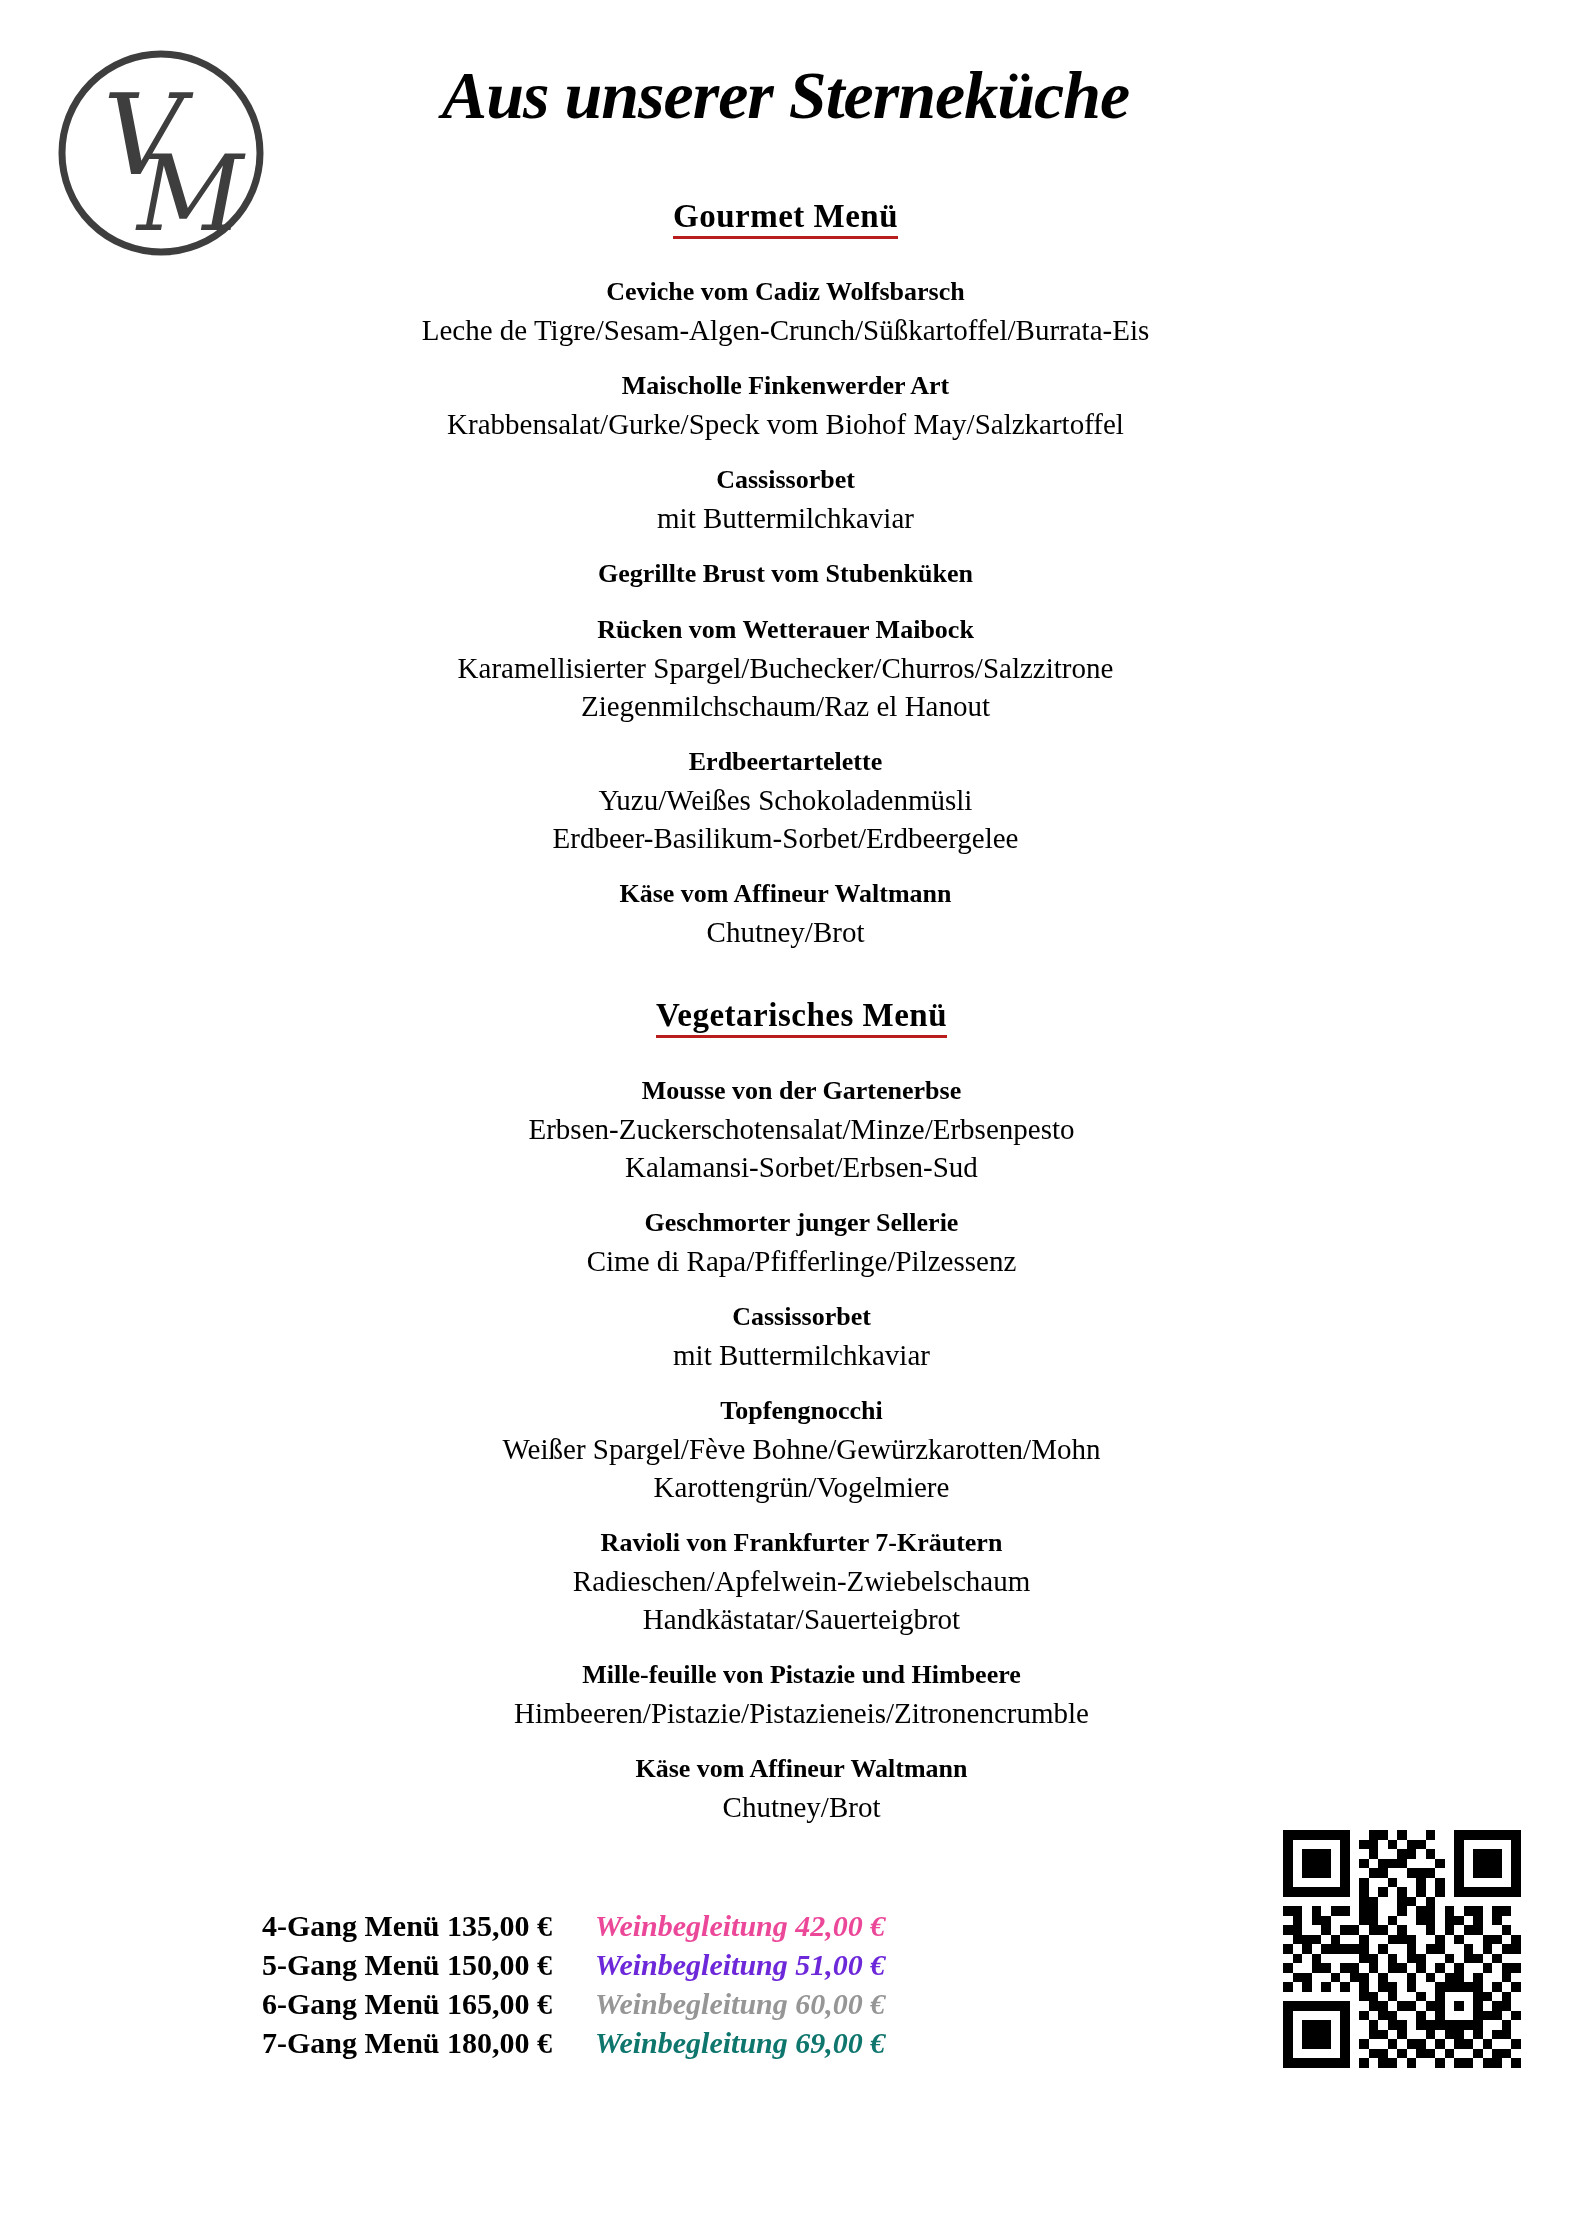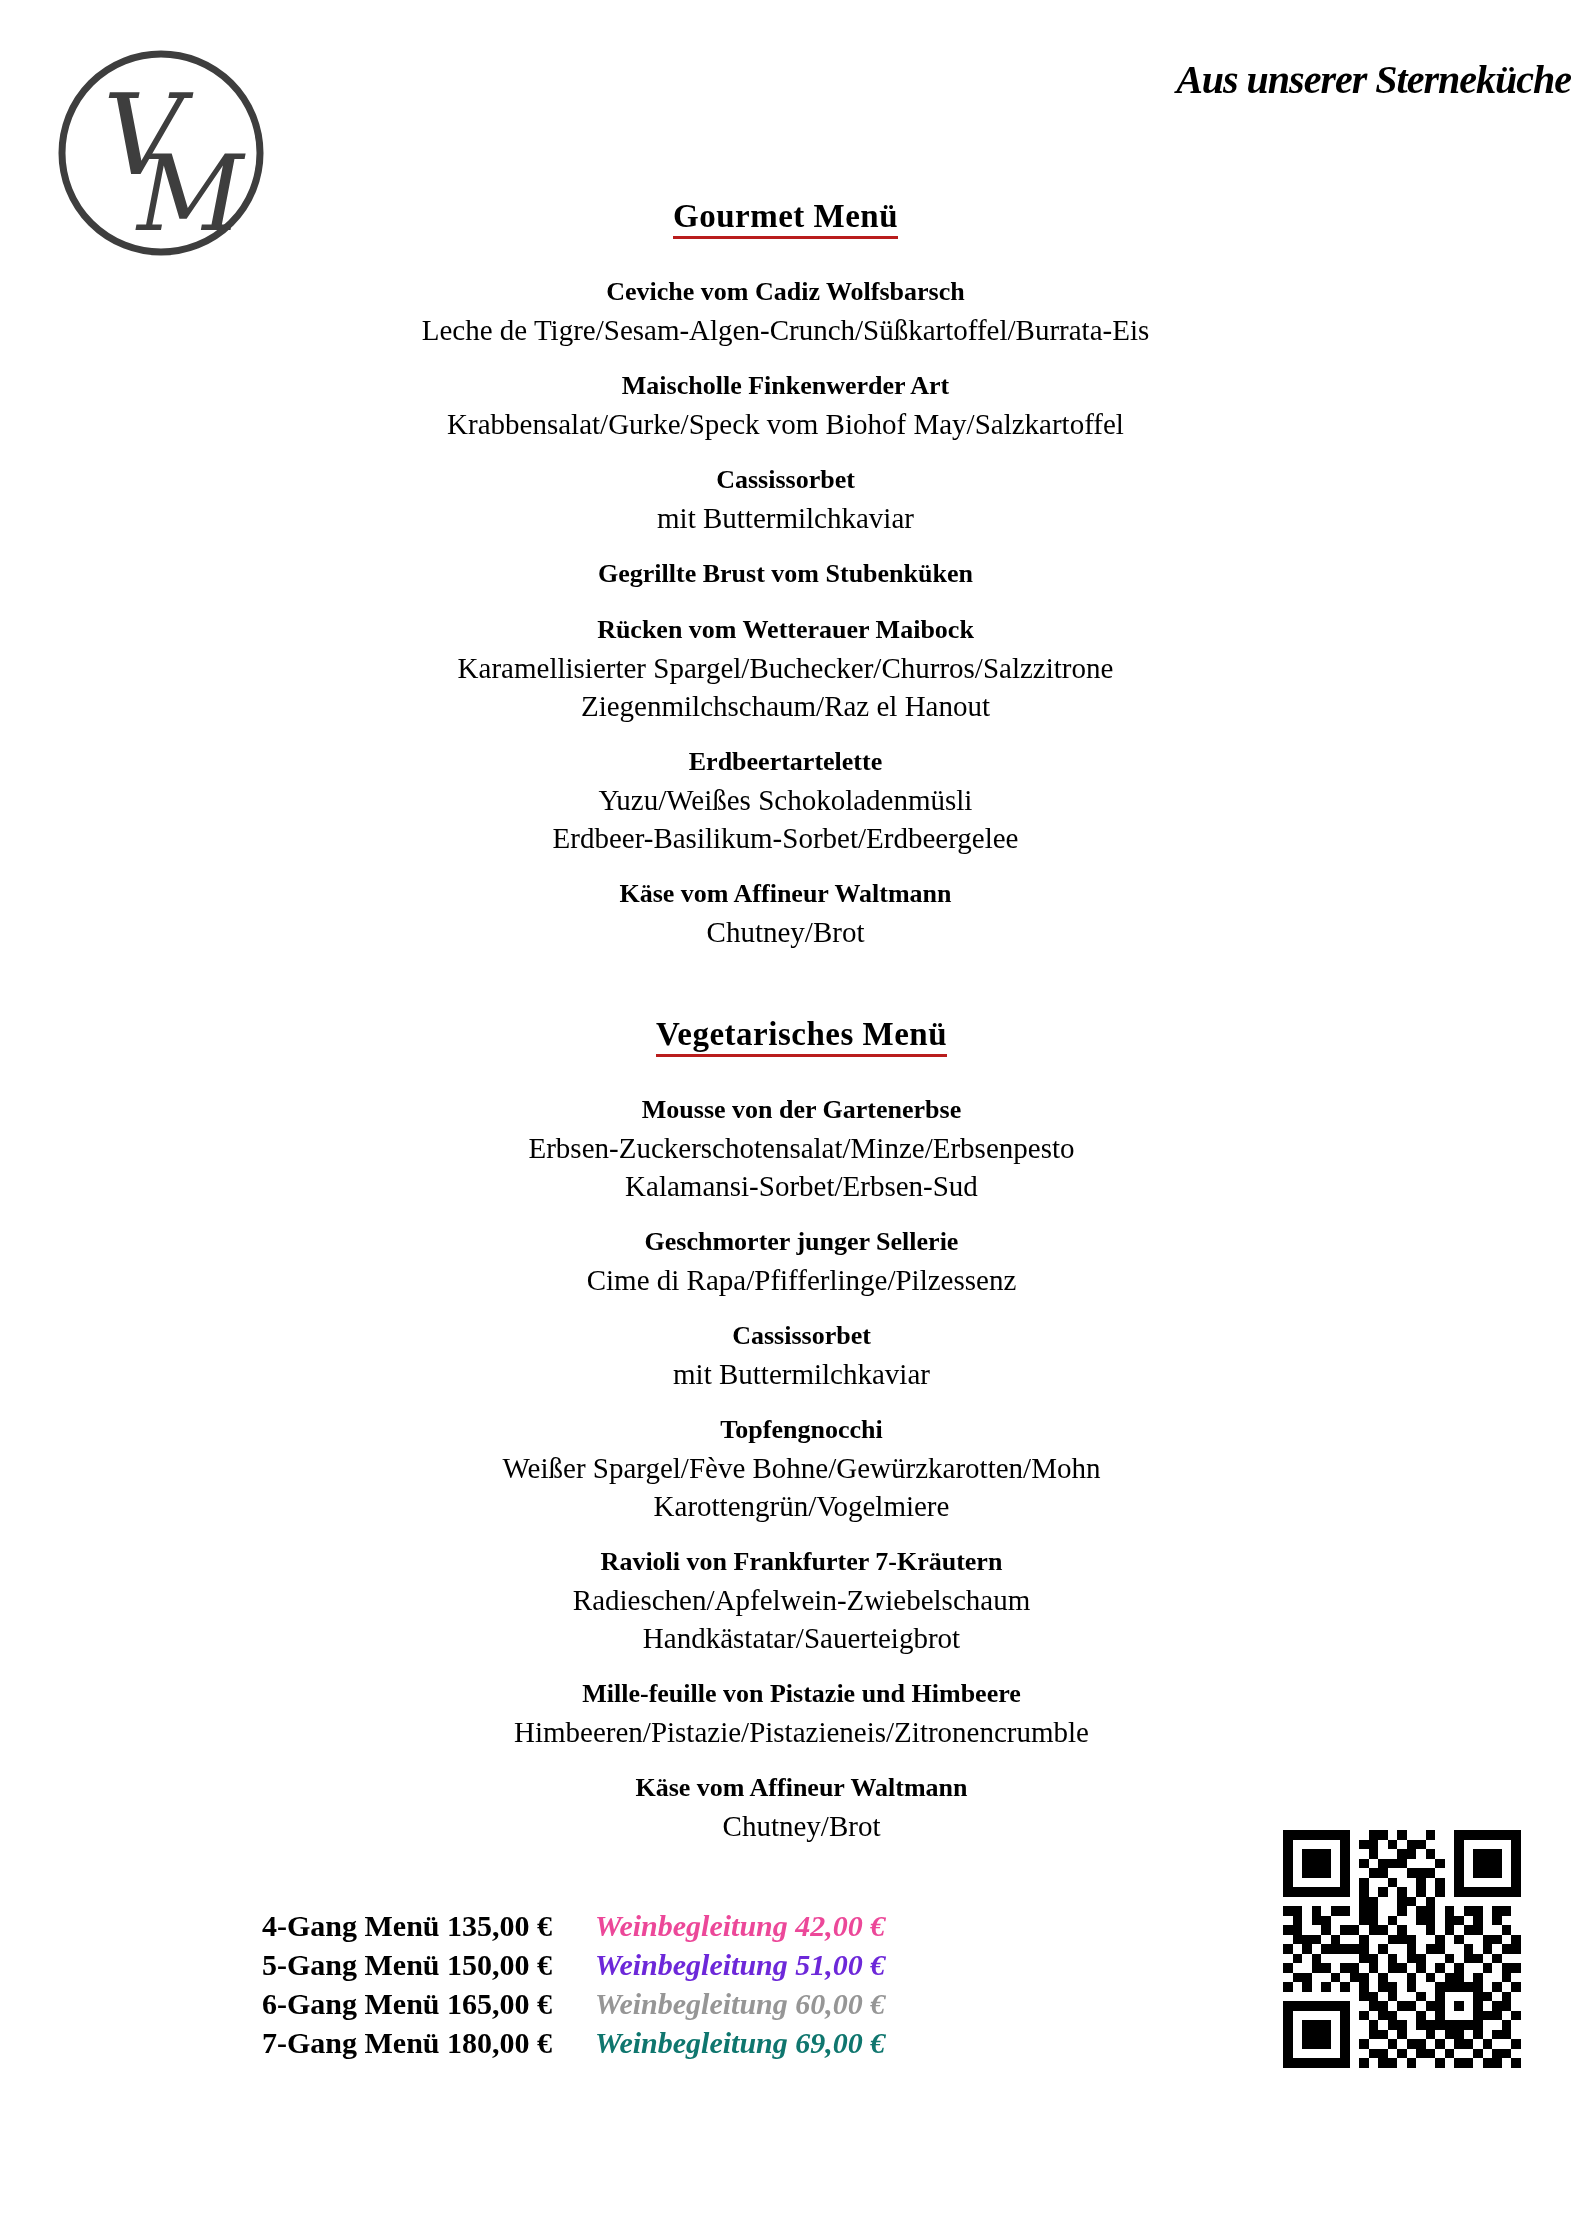--- a/index.html
+++ b/index.html
@@ -7,26 +7,26 @@
     width: 1571px; height: 2222px;
     background: #ffffff;
     color: #000000;
     font-family: "Liberation Serif", serif;
     position: relative;
     overflow: hidden;
   }
   .logo-wrap { position: absolute; left: 55px; top: 46px; width: 212px; height: 214px; }
   .page-title {
     position: absolute; top: 56px; left: 0; width: 100%;
-    margin: 0; text-align: right;
-    font-size: 40px; font-weight: bold; font-style: italic;
+    margin: 0; text-align: center;
+    font-size: 68px; font-weight: bold; font-style: italic;
     letter-spacing: -1px;
   }
   .menu { position: absolute; top: 198px; left: 0; width: 100%; text-align: center; }
-  .menu-section + .menu-section { margin-top: 65px; padding-left: 32px; }
+  .menu-section + .menu-section { margin-top: 46px; padding-left: 32px; }
   .section-heading-row { margin: 0 0 34px 0; }
   .section-heading {
     display: inline-block;
     font-size: 33px; font-weight: bold;
     border-bottom: 3px solid #b91c1c;
     padding-bottom: 1px;
     letter-spacing: 0.5px;
   }
   .course { margin-bottom: 18px; }
   .course-name { font-size: 26px; font-weight: bold; line-height: 38px; }

